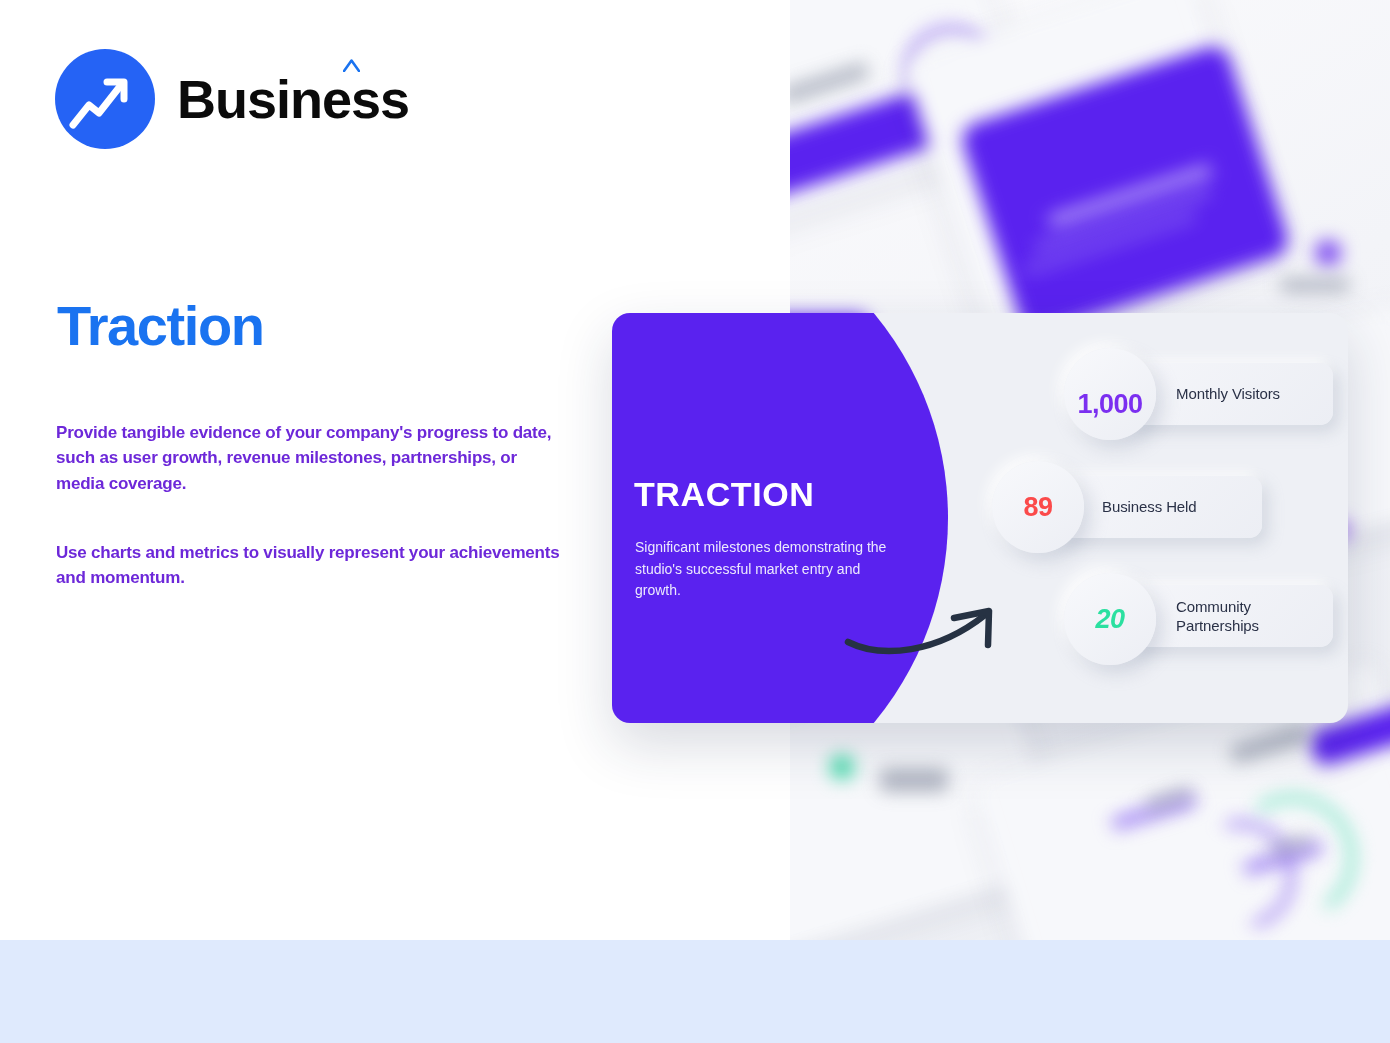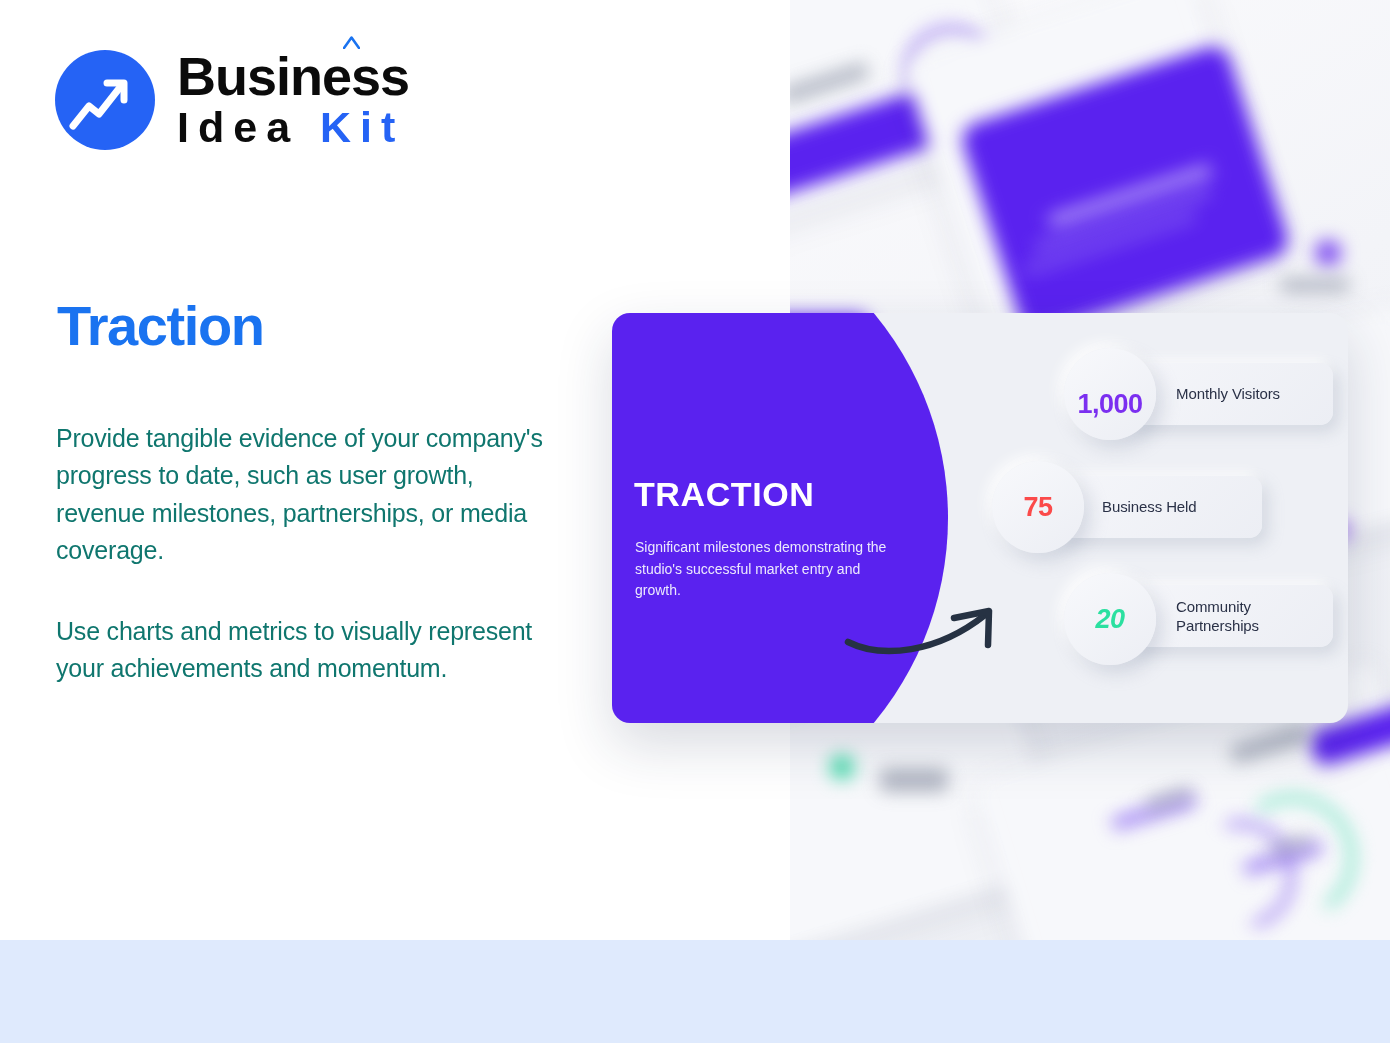--- a/index.html
+++ b/index.html
@@ -34,21 +34,21 @@
   }
   .logo-line2 .kit { color:#2563f5; }
 
   .headline {
     position:absolute; left:57px; top:297px;
     font-size:56px; font-weight:bold; color:#1a73f0;
     letter-spacing:-1.4px; line-height:1.05;
   }
   .body-copy {
     position:absolute; left:56px; top:420px; width:510px;
-    font-size:25px; font-weight:normal; color:#0f766e;
+    font-size:17px; font-weight:bold; color:#6d28d9;
     line-height:1.49; letter-spacing:-0.2px;
   }
   .body-copy p + p { margin-top:44px; }
 
   
   .backdrop {
     position:absolute; left:790px; top:0; width:600px; height:940px;
     background:linear-gradient(150deg,#fbfbfd 0%,#f3f4f8 45%,#eceef3 100%);
     overflow:hidden;
   }
@@ -172,21 +172,20 @@
           <polyline points="52,33 69,33 69,50" stroke="#ffffff" stroke-width="7" fill="none" stroke-linecap="round" stroke-linejoin="round"></polyline>
         </svg>
       </div>
       <div class="logo-words">
         <div class="logo-line1">
           <span>Business</span>
           <svg class="logo-hat" viewBox="0 0 17 13">
             <path d="M1 12 L8.5 1.5 L16 12" stroke="#1a73f0" stroke-width="2.6" fill="none" stroke-linecap="round" stroke-linejoin="round"></path>
           </svg>
         </div>
-        <div class="logo-line2"><span>Idea </span><span class="kit">Kit</span></div>
       </div>
     </div>
 
     <h1 class="headline">Traction</h1>
 
     <div class="body-copy">
       <p>Provide tangible evidence of your company's progress to date, such as user growth, revenue milestones, partnerships, or media coverage.</p>
       <p>Use charts and metrics to visually represent your achievements and momentum.</p>
     </div>
   </div>
@@ -212,21 +211,21 @@
       <div class="stat-bubble">
         <span class="stat-value" style="color:#7b2ff0;margin-top:20px;">1,000</span>
       </div>
     </div>
 
     <div class="stat-row row2">
       <div class="stat-pill">
         <span class="stat-label">Business Held</span>
       </div>
       <div class="stat-bubble">
-        <span class="stat-value" style="color:#fb4a4a;">75</span>
+        <span class="stat-value" style="color:#fb4a4a;">89</span>
       </div>
     </div>
 
     <div class="stat-row row3">
       <div class="stat-pill">
         <span class="stat-label">Community Partnerships</span>
       </div>
       <div class="stat-bubble">
         <span class="stat-value" style="color:#2be0a0;font-style:italic;">20</span>
       </div>

